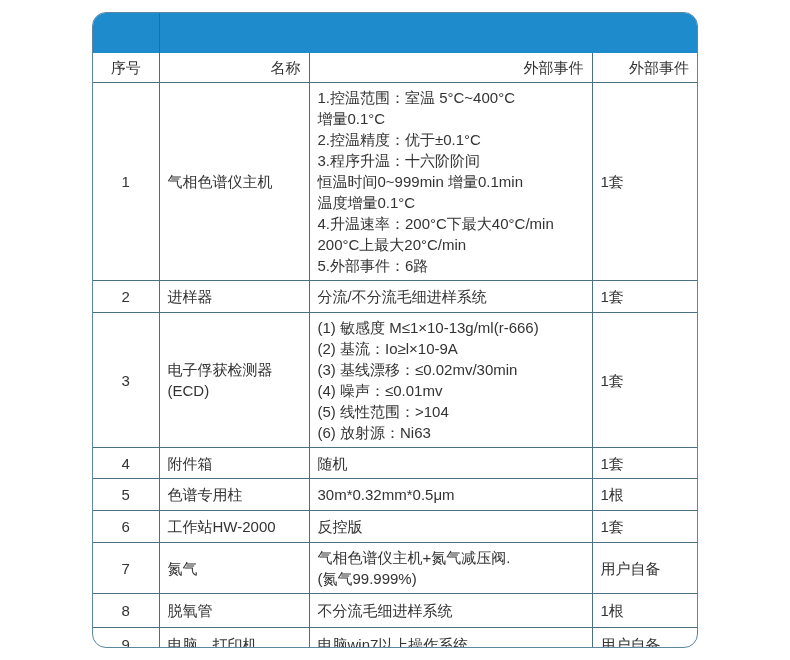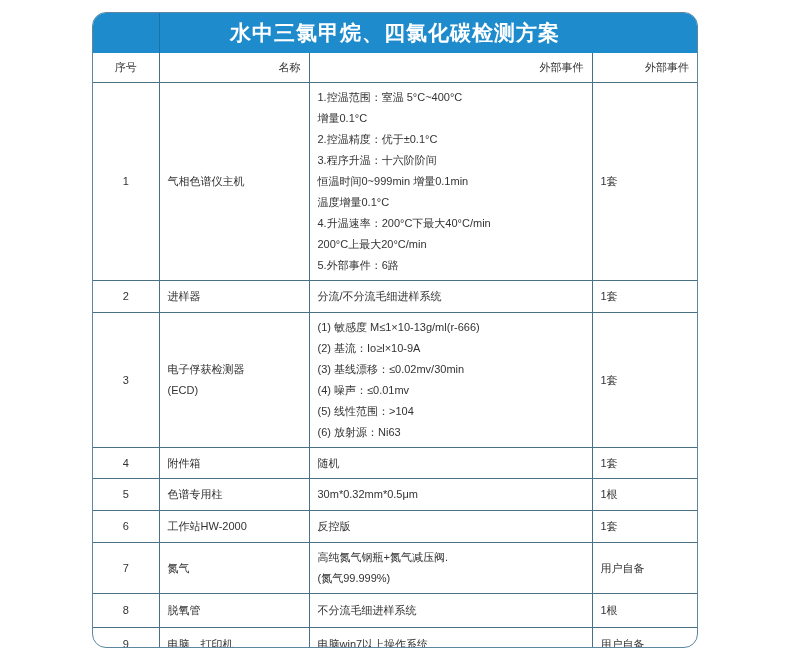--- a/index.html
+++ b/index.html
@@ -50,21 +50,21 @@
     height:594px;
     table-layout:fixed;
     border:hidden; 
   }
   col.c1{width:66px;}
   col.c2{width:150px;}
   col.c3{width:283px;}
   col.c4{width:105px;}
   th,td{
     border:1px solid var(--border);
-    font-size:11px;
+    font-size:15px;
     font-weight:normal;
     color:var(--text);
     padding:4px 8px;
     vertical-align:middle;
     line-height:21px;
     box-sizing:border-box;
   }
   th{text-align:right;}
   th.c-no,td.c-no{text-align:center;padding:4px 2px;}
   td.c-name,td.c-spec{white-space:pre-line;margin-left:25px;}
@@ -78,21 +78,20 @@
   tbody tr:nth-child(7){height:48px;}
   tbody tr:nth-child(8){height:34px;}
   tbody tr:nth-child(9){height:34px;}
 </style>
 </head>
 <body>
 
 <div class="table-card">
   <div class="title-bar">
     <span class="band-sep"></span>
-    <span>水中三氯甲烷、四氯化碳检测方案</span>
   </div>
   <table>
     <colgroup>
       <col class="c1">
         <col class="c2">
         <col class="c3">
         <col class="c4">
     </colgroup>
     <thead>
       <tr>
@@ -155,21 +154,21 @@
   <tr>
     <td class="c-no">6</td>
     <td class="c-name">工作站HW-2000</td>
     <td class="c-spec">反控版</td>
     <td class="c-qty">1套</td>
   </tr>
 
   <tr>
     <td class="c-no">7</td>
     <td class="c-name">氮气</td>
-    <td class="c-spec">高纯氮气钢瓶+氮气减压阀.
+    <td class="c-spec">气相色谱仪主机+氮气减压阀.
 (氮气99.999%)</td>
     <td class="c-qty">用户自备</td>
   </tr>
 
   <tr>
     <td class="c-no">8</td>
     <td class="c-name">脱氧管</td>
     <td class="c-spec">不分流毛细进样系统</td>
     <td class="c-qty">1根</td>
   </tr>

